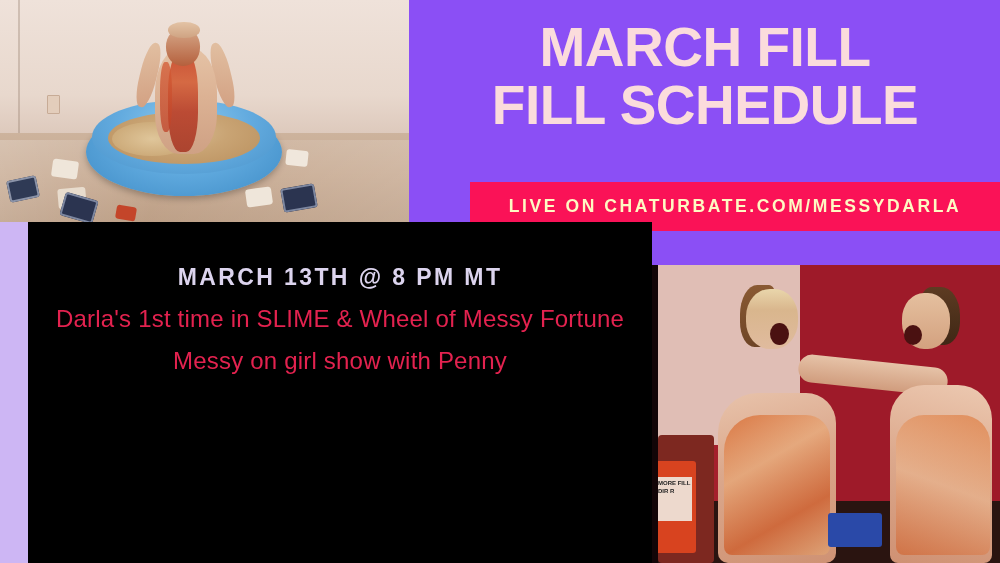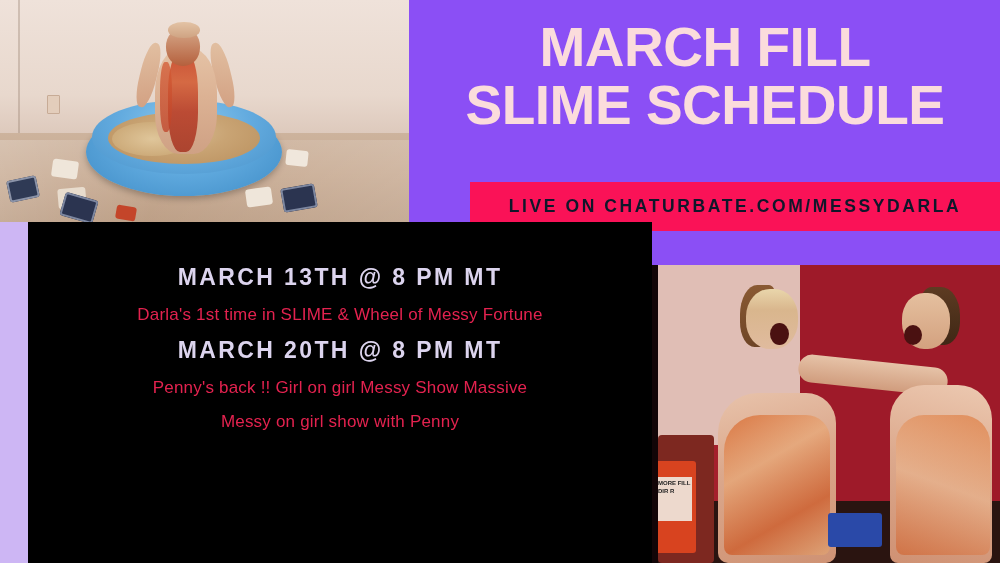--- a/index.html
+++ b/index.html
@@ -59,28 +59,28 @@
   
   .title-wrap{position:absolute;left:410px;top:18px;width:590px;text-align:center;}
   .title-line{
     color:#fbdcdc;font-weight:bold;font-size:55px;line-height:58px;
     letter-spacing:-0.5px;white-space:nowrap;
   }
 
   
   .banner{position:absolute;left:470px;top:182px;width:530px;height:49px;background:#fa1257;
     display:flex;align-items:center;justify-content:center;}
-  .banner-text{color:#0f172a;font-size:17.5px;font-weight:bold;letter-spacing:2.6px;white-space:nowrap;}
+  .banner-text{color:#fef9c3;font-size:17.5px;font-weight:bold;letter-spacing:2.6px;white-space:nowrap;}
 
   
   .sched{position:absolute;left:28px;top:222px;width:624px;height:341px;background:#000;
     display:flex;flex-direction:column;align-items:center;padding-top:30px;box-sizing:border-box;}
   .sched-row{width:100%;text-align:center;}
   .sched-date{color:#dcd4ee;font-size:23px;font-weight:bold;letter-spacing:2.4px;margin:12px 0 0;white-space:nowrap;}
-  .sched-desc{color:#e3224f;font-size:17px;letter-spacing:.2px;margin:14px 12px 0;white-space:nowrap;}
+  .sched-desc{color:#e3224f;font-size:24px;letter-spacing:.2px;margin:14px 12px 0;white-space:nowrap;}
 
   
   .purple-bar{position:absolute;left:652px;top:231px;width:348px;height:34px;background:#8b4ff5;}
 
   
   .photo-br{position:absolute;left:652px;top:265px;width:348px;height:298px;overflow:hidden;background:#a5202c;}
   .br-wall-r2{position:absolute;left:148px;top:0;width:200px;height:298px;background:#9e1a29;}
   .br-wall-l2{position:absolute;left:0;top:0;width:148px;height:180px;background:#e0beb5;}
   .br-floor{position:absolute;left:0;top:236px;width:348px;height:62px;background:#2a1410;}
   .br-chair{position:absolute;left:6px;top:170px;width:56px;height:128px;background:#7d2820;border-radius:4px;}
@@ -139,39 +139,35 @@
     <div class="scat s3"></div>
     <div class="scat s4"></div>
     <div class="scat s5"></div>
     <div class="scat s6"></div>
     <div class="scat s7"></div>
     <div class="scat s8"></div>
   </div>
 
   <div class="title-wrap">
     <div class="title-line">MARCH FILL</div>
-    <div class="title-line">SLIME SCHEDULE</div>
+    <div class="title-line">FILL SCHEDULE</div>
   </div>
 
   <div class="banner">
     <span class="banner-text">LIVE ON CHATURBATE.COM/MESSYDARLA</span>
   </div>
 
   <div class="purple-bar"></div>
 
   <div class="lav-strip"></div>
 
   <div class="sched">
     <div class="sched-row">
       <div class="sched-date">MARCH 13TH @ 8 PM MT</div>
       <div class="sched-desc">Darla's 1st time in SLIME &amp; Wheel of Messy Fortune</div>
-    </div>
-    <div class="sched-row">
-      <div class="sched-date">MARCH 20TH @ 8 PM MT</div>
-      <div class="sched-desc">Penny's back !! Girl on girl Messy Show Massive</div>
     </div>
     <div class="sched-row">
       <div class="sched-desc">Messy on girl show with Penny</div>
     </div>
   </div>
 
   <div class="photo-br">
     <div class="br-wall-r2"></div>
     <div class="br-wall-l2"></div>
     <div class="br-floor"></div>

